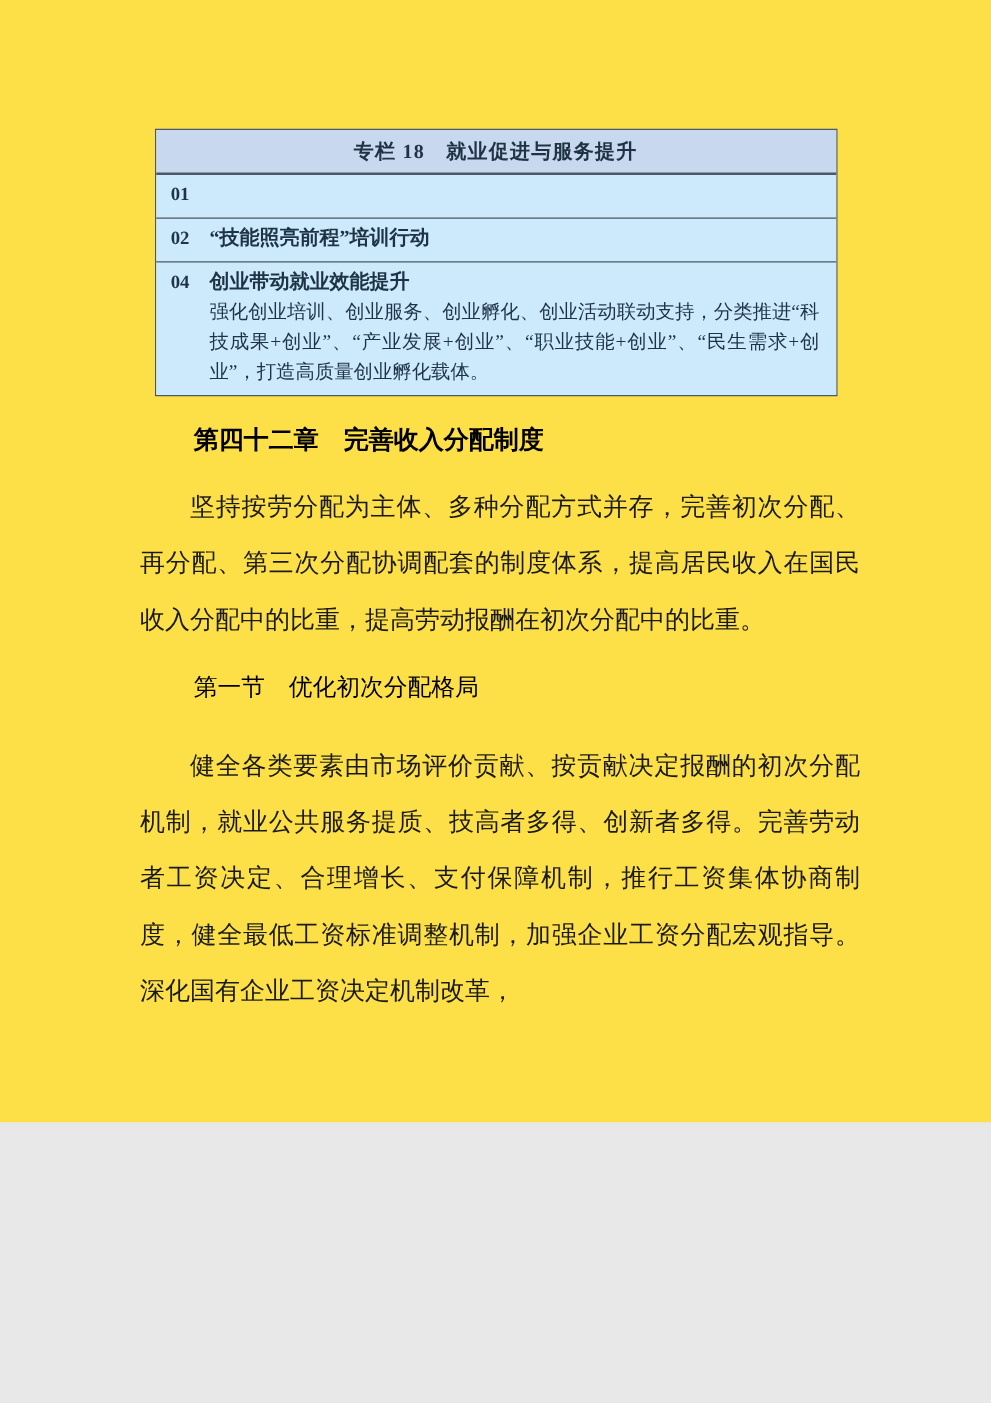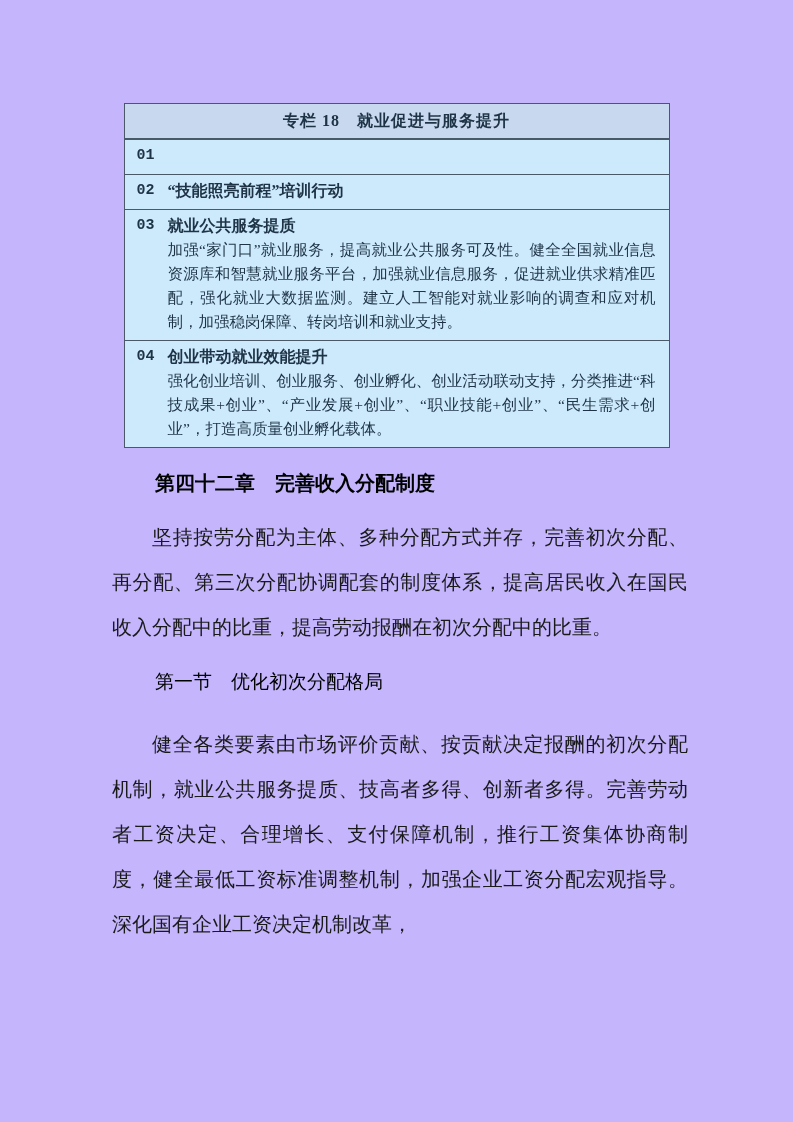--- a/index.html
+++ b/index.html
@@ -1,22 +1,22 @@
 <!DOCTYPE html>
 <html style="--panel-header-bg: #c8d8ee; --panel-body-bg: #cdeafc; --panel-border: #4a5968; --panel-text: #1e3346;"><head>
 <meta charset="utf-8">
 <style>
   * { margin: 0; padding: 0; box-sizing: border-box; }
   html, body { background: #e8e8e8; }
   .page {
     position: relative;
     width: 793px;
-    height: 1122px;
+    height: 898px;
     margin: 0 auto;
-    background: #c4b5fd;
+    background: #fde047;
     font-family: "Liberation Serif", "DejaVu Serif", serif;
     color: #1a1a1a;
     overflow: hidden;
   }
 
   
   .panel {
     width: 546px;
     margin: 103px auto 0;
     border: 1.5px solid var(--panel-border, #4a5968);
@@ -38,21 +38,21 @@
   }
   .panel-item + .panel-item {
     border-top: 1px solid var(--panel-border, #4a5968);
     justify-content: space-between;
   }
   .panel-item .num {
     flex: 0 0 31px;
     font-size: 15px;
     font-weight: bold;
     line-height: 24px;
-    font-family: Liberation Mono, monospace;
+    font-family: Liberation Serif, serif;
   }
   .item-content { flex: 1; }
   .item-title {
     font-size: 16px;
     font-weight: bold;
     line-height: 24px;
   }
   .item-body {
     font-size: 15.5px;
     line-height: 24px;
@@ -103,27 +103,20 @@
       <span class="num">01</span>
     </div>
 
     <div class="panel-item">
       <span class="num">02</span>
       <div class="item-content">
         <div class="item-title">“技能照亮前程”培训行动</div>
       </div>
     </div>
 
-    <div class="panel-item">
-      <span class="num">03</span>
-      <div class="item-content">
-        <div class="item-title">就业公共服务提质</div>
-        <div class="item-body">加强“家门口”就业服务，提高就业公共服务可及性。健全全国就业信息资源库和智慧就业服务平台，加强就业信息服务，促进就业供求精准匹配，强化就业大数据监测。建立人工智能对就业影响的调查和应对机制，加强稳岗保障、转岗培训和就业支持。</div>
-      </div>
-    </div>
 
     <div class="panel-item">
       <span class="num">04</span>
       <div class="item-content">
         <div class="item-title">创业带动就业效能提升</div>
         <div class="item-body">强化创业培训、创业服务、创业孵化、创业活动联动支持，分类推进“科技成果+创业”、“产业发展+创业”、“职业技能+创业”、“民生需求+创业”，打造高质量创业孵化载体。</div>
       </div>
     </div>
   </div>
 

